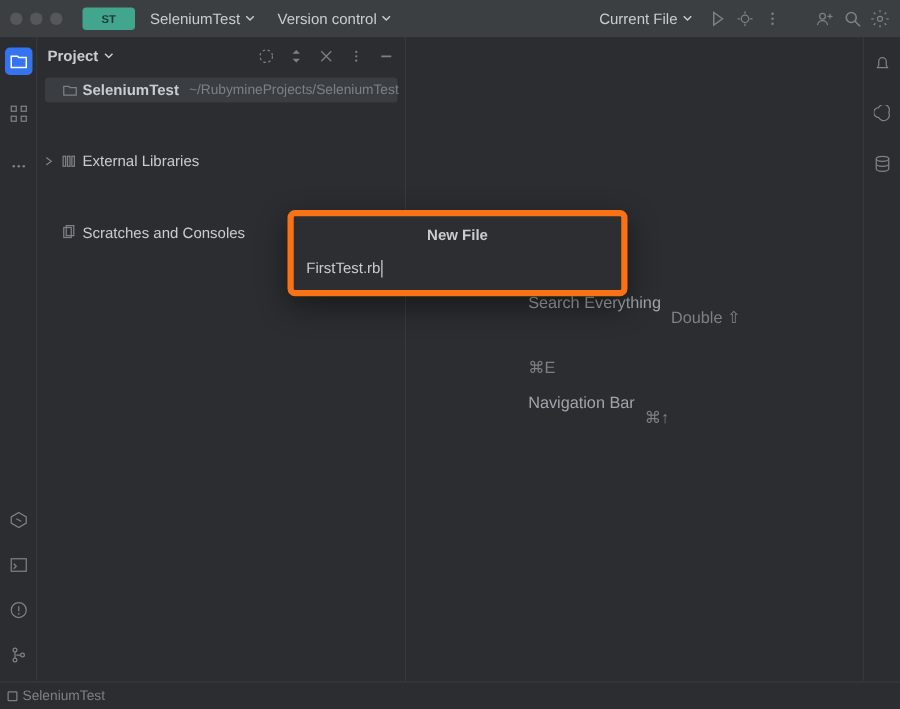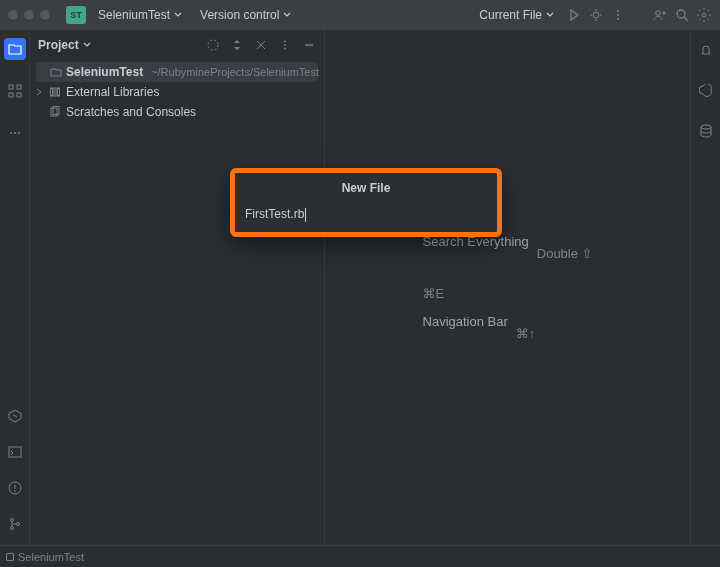--- a/index.html
+++ b/index.html
@@ -15,38 +15,38 @@
     --border:#393b40;
     --modal:#2c2e32;
     --icon-teal:#42a58e;
   }
   *{box-sizing:border-box;font-family:-apple-system,"Segoe UI",sans-serif;}
   body{margin:0;width:720px;height:567px;background:var(--bg);color:var(--text);overflow:hidden;position:relative;font-size:12px;}
   
   .topbar{height:30px;background:var(--header);display:flex;align-items:center;padding:0 8px;gap:6px;}
   .traffic{display:flex;gap:6px;margin-right:10px;}
   .traffic span{width:10px;height:10px;border-radius:50%;background:#55575b;display:block;}
-  .proj-icon{width:20px;height:18px;background:var(--icon-teal);border-radius:3px;display:flex;align-items:center;justify-content:center;font-size:9px;font-weight:700;color:#1e3a32;}
+  .proj-icon{width:42px;height:18px;background:var(--icon-teal);border-radius:3px;display:flex;align-items:center;justify-content:center;font-size:9px;font-weight:700;color:#1e3a32;}
   .tb-item{padding:2px 6px;border-radius:4px;color:var(--text);display:flex;align-items:center;gap:4px;cursor:default;}
   .chev-down{width:8px;height:8px;display:inline-block;}
   .chev-down svg{display:block;}
   .spacer{flex:1;}
   .ico{width:16px;height:16px;display:flex;align-items:center;justify-content:center;color:var(--text-dim);}
   
   .main{display:flex;height:calc(100% - 30px - 22px);justify-content:space-between;}
   .leftstrip{width:30px;background:var(--bg);display:flex;flex-direction:column;align-items:center;padding-top:8px;gap:20px;border-right:1px solid var(--border);}
   .leftstrip-bottom{margin-top:auto;display:flex;flex-direction:column;align-items:center;gap:14px;padding-bottom:10px;}
   .strip-btn{width:22px;height:22px;border-radius:4px;display:flex;align-items:center;justify-content:center;color:var(--text-dim);}
   .strip-btn.active{background:var(--accent);color:#fff;}
   .proj-panel{width:295px;background:var(--panel);border-right:1px solid var(--border);display:flex;flex-direction:column;}
   .proj-header{height:30px;display:flex;align-items:center;padding:0 8px;font-weight:600;color:var(--text);gap:4px;}
   .proj-header .actions{margin-left:auto;display:flex;gap:10px;align-items:center;}
   .proj-header .actions .ico{color:var(--text-dim);width:14px;height:14px;}
   .tree{padding:2px 0;font-size:12px;}
-  .tree-row{display:flex;align-items:center;height:20px;padding:0 4px;gap:4px;}
+  .tree-row{display:flex;align-items:center;height:20px;padding:0 4px;gap:4px;margin-top:37px;}
   .tree-row.sel{background:var(--sel);border-radius:3px;margin:0 6px;padding:0 4px;}
   .tree-row.indent{padding-left:14px;}
   .arrow{width:10px;display:flex;justify-content:center;color:var(--text-dim);}
   .file-ico{width:14px;height:14px;display:flex;align-items:center;justify-content:center;color:var(--text-dim);}
   .tree-text{color:var(--text);}
   .tree-sub{color:var(--text-dim);margin-left:4px;font-size:11px;}
   
   .editor{flex:1;background:var(--bg);position:relative;display:flex;flex-direction:column;align-items:center;justify-content:center;color:var(--text-dim);}
   .hints{font-size:13px;line-height:28px;}
   .hint-row{display:flex;gap:8px;}

